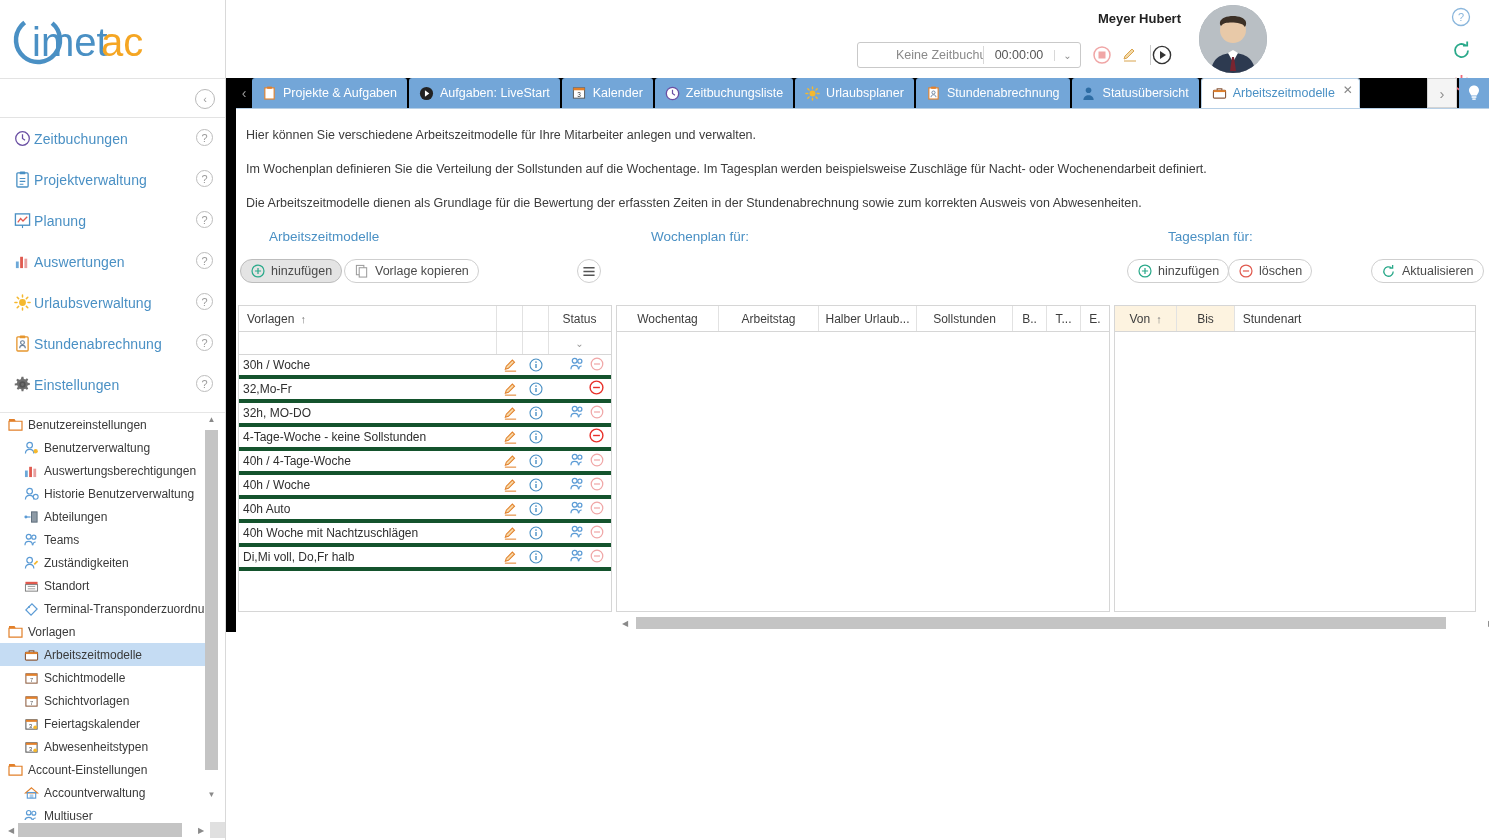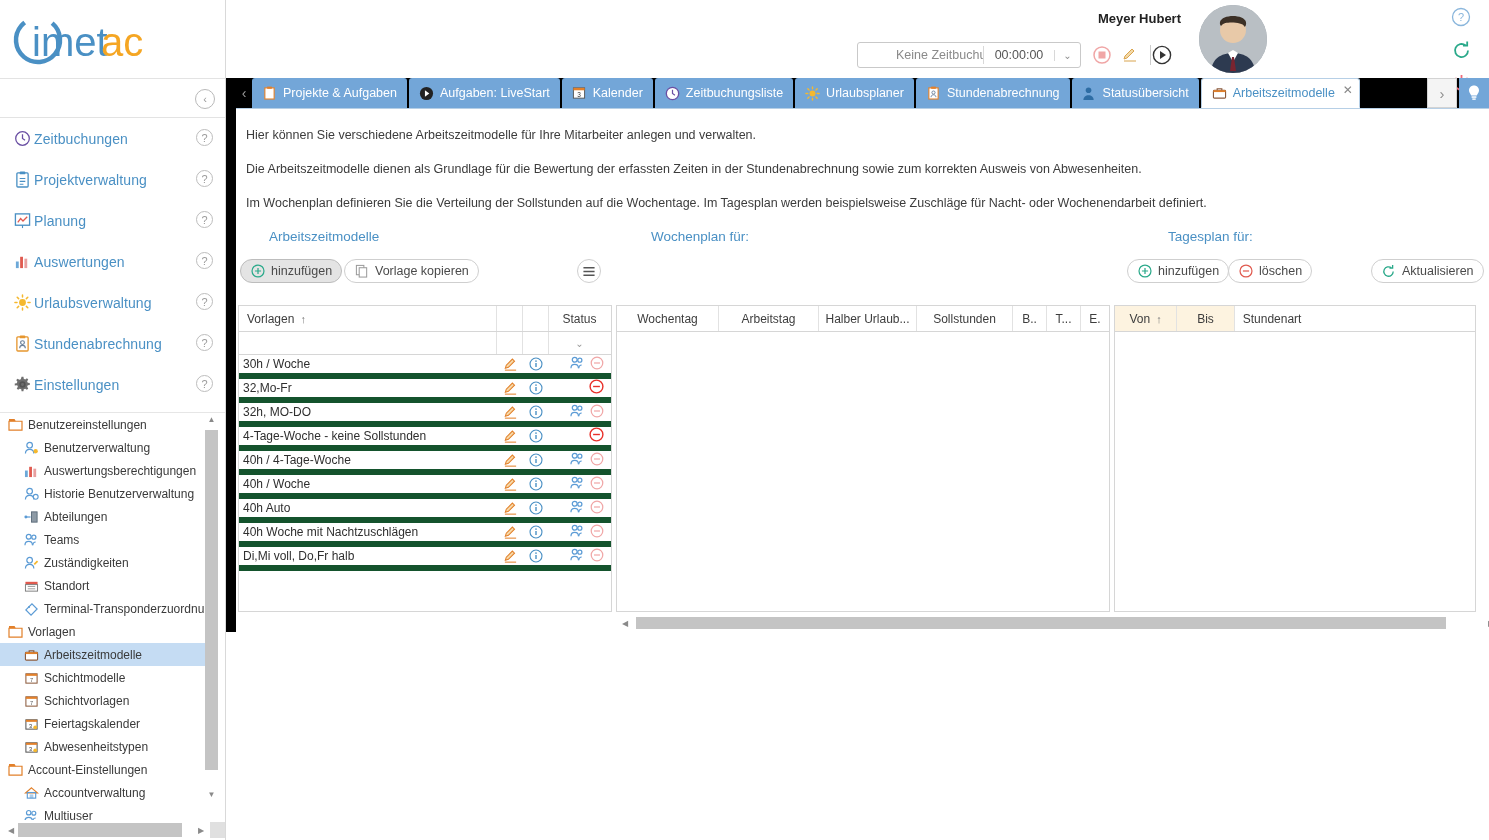--- a/index.html
+++ b/index.html
@@ -103,21 +103,21 @@
   .ghead { display:flex; height:26px; border-bottom:1px solid #d6d6d6; background:#fff; }
   .gh { display:flex; align-items:center; justify-content:center; font-size:12px; color:#3d3d3d; border-right:1px solid #e2e2e2; position:relative; cursor:pointer; }
   .gh:last-child { border-right:none; }
   .gh.left { justify-content:flex-start; padding-left:8px; }
   .gh .sortarrow { margin-left:6px; color:#7b7b7b; font-size:11px; }
   .gh.cream { background:#fdf3e0; }
   .gfilter { display:flex; height:23px; border-bottom:1px solid #d6d6d6; }
   .gf { border-right:1px solid #e2e2e2; display:flex; align-items:center; justify-content:center; }
   .gf:last-child { border-right:none; }
   .gf .caret { color:#9a9a9a; font-size:10px; cursor:pointer; }
-  .grow { display:flex; height:24px; border-bottom:6px solid #14532d; align-items:center; cursor:pointer; }
+  .grow { display:flex; height:24px; border-bottom:4px solid #14532d; align-items:center; cursor:pointer; }
   .grow .c-name { width:258px; padding-left:4px; font-size:12px; color:#2f2f2f; white-space:nowrap; overflow:hidden; }
   .grow .c-ico { width:26px; display:flex; align-items:center; justify-content:center; cursor:pointer; }
   .grow .c-status { width:62px; display:flex; align-items:center; justify-content:flex-end; gap:5px; padding-right:7px; }
 
   
   .content-hsb { position:absolute; left:382px; bottom:1px; width:880px; height:16px; }
   .content-hsb .arrL { position:absolute; left:0; top:0; width:14px; height:16px; display:flex; align-items:center; justify-content:center; color:#8a8a8a; font-size:8px; cursor:pointer;}
   .content-hsb .arrR { position:absolute; right:0; top:0; width:14px; height:16px; display:flex; align-items:center; justify-content:center; color:#8a8a8a; font-size:8px; cursor:pointer;}
   .content-hsb .thumb { position:absolute; left:18px; top:2px; width:810px; height:12px; background:#c4c4c4; cursor:pointer; }
 </style>
@@ -609,22 +609,22 @@
           <rect x="5.6" y="12.3" width="4.8" height="1.5" fill="#fff"></rect>
           <rect x="6.3" y="14.4" width="3.4" height="1.4" fill="#fff"></rect>
         </svg>
     </div>
   </div>
 
   <div class="content">
 
     <div class="intro">
       <p>Hier können Sie verschiedene Arbeitszeitmodelle für Ihre Mitarbeiter anlegen und verwalten.</p>
+      <p>Im Wochenplan definieren Sie die Verteilung der Sollstunden auf die Wochentage. Im Tagesplan werden beispielsweise Zuschläge für Nacht- oder Wochenendarbeit definiert.</p>
       <p>Die Arbeitszeitmodelle dienen als Grundlage für die Bewertung der erfassten Zeiten in der Stundenabrechnung sowie zum korrekten Ausweis von Abwesenheiten.</p>
-      <p>Im Wochenplan definieren Sie die Verteilung der Sollstunden auf die Wochentage. Im Tagesplan werden beispielsweise Zuschläge für Nacht- oder Wochenendarbeit definiert.</p>
     </div>
 
     <div class="panelheads">
       <div class="phead ph1">Arbeitszeitmodelle</div>
       <div class="phead ph2">Wochenplan für:</div>
       <div class="phead ph3">Tagesplan für:</div>
     </div>
 
     <div class="toolbar">
       <div class="btn pressed b-add1">

